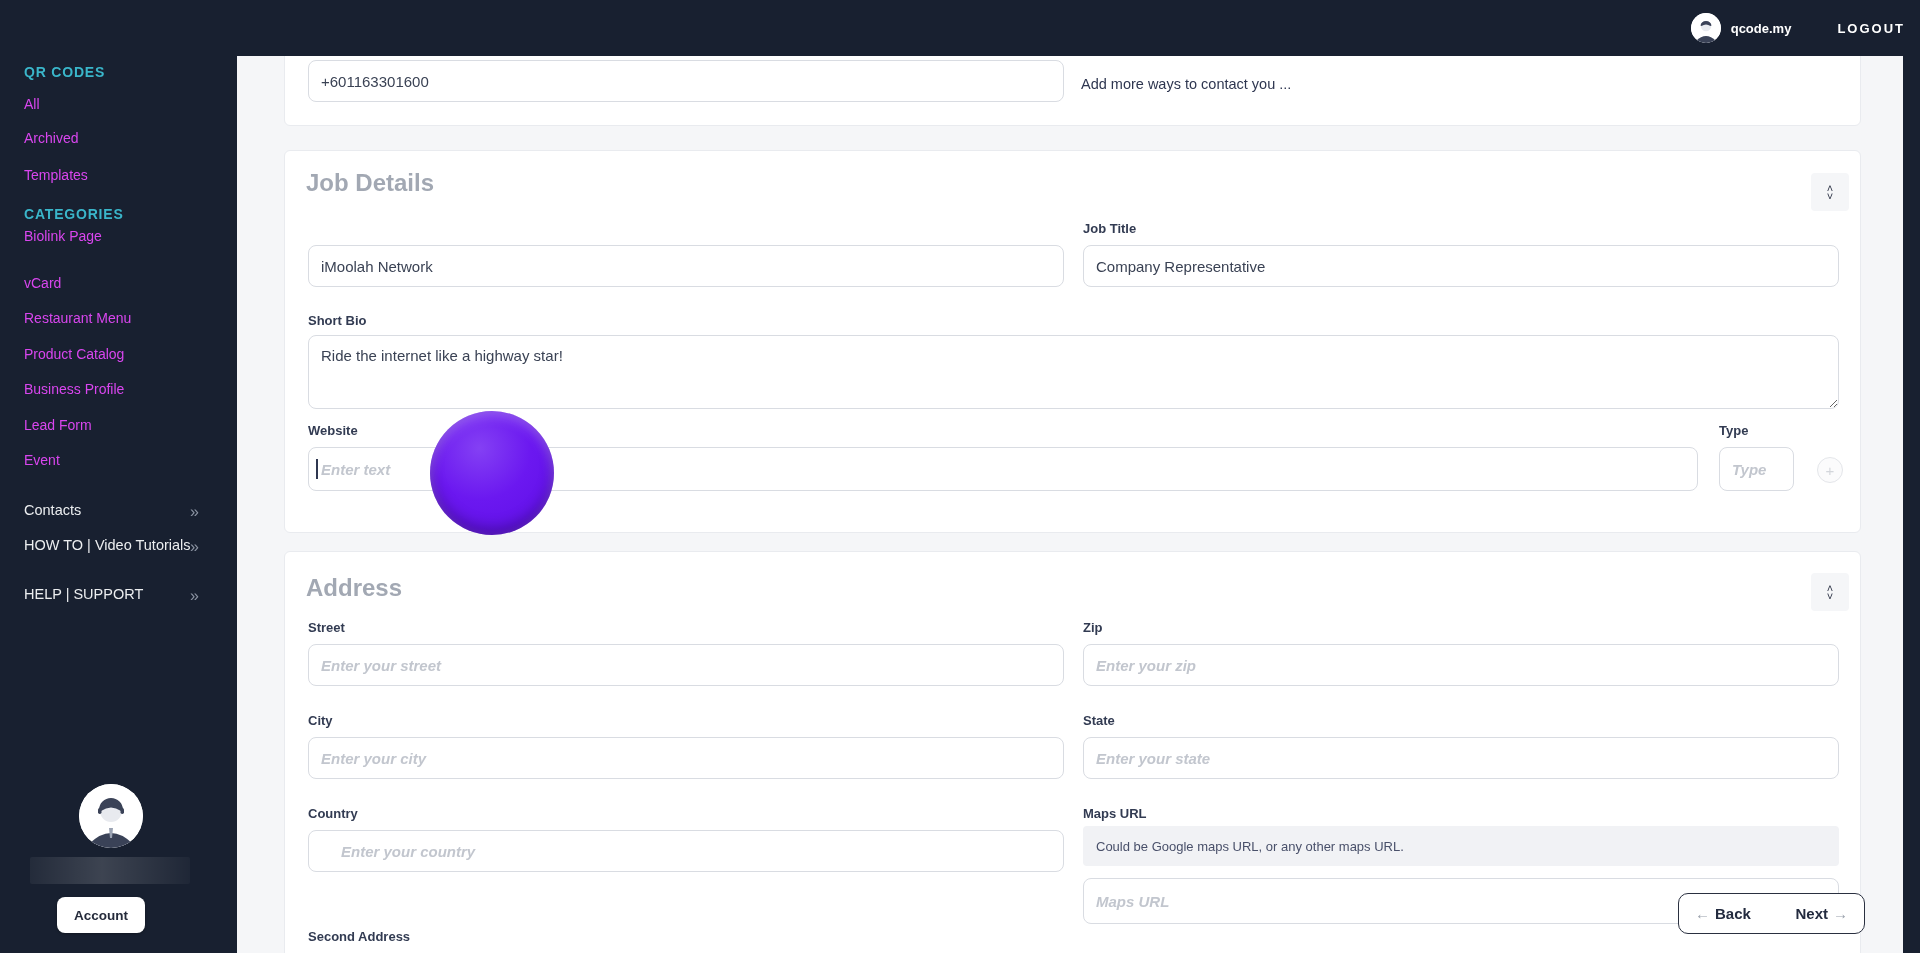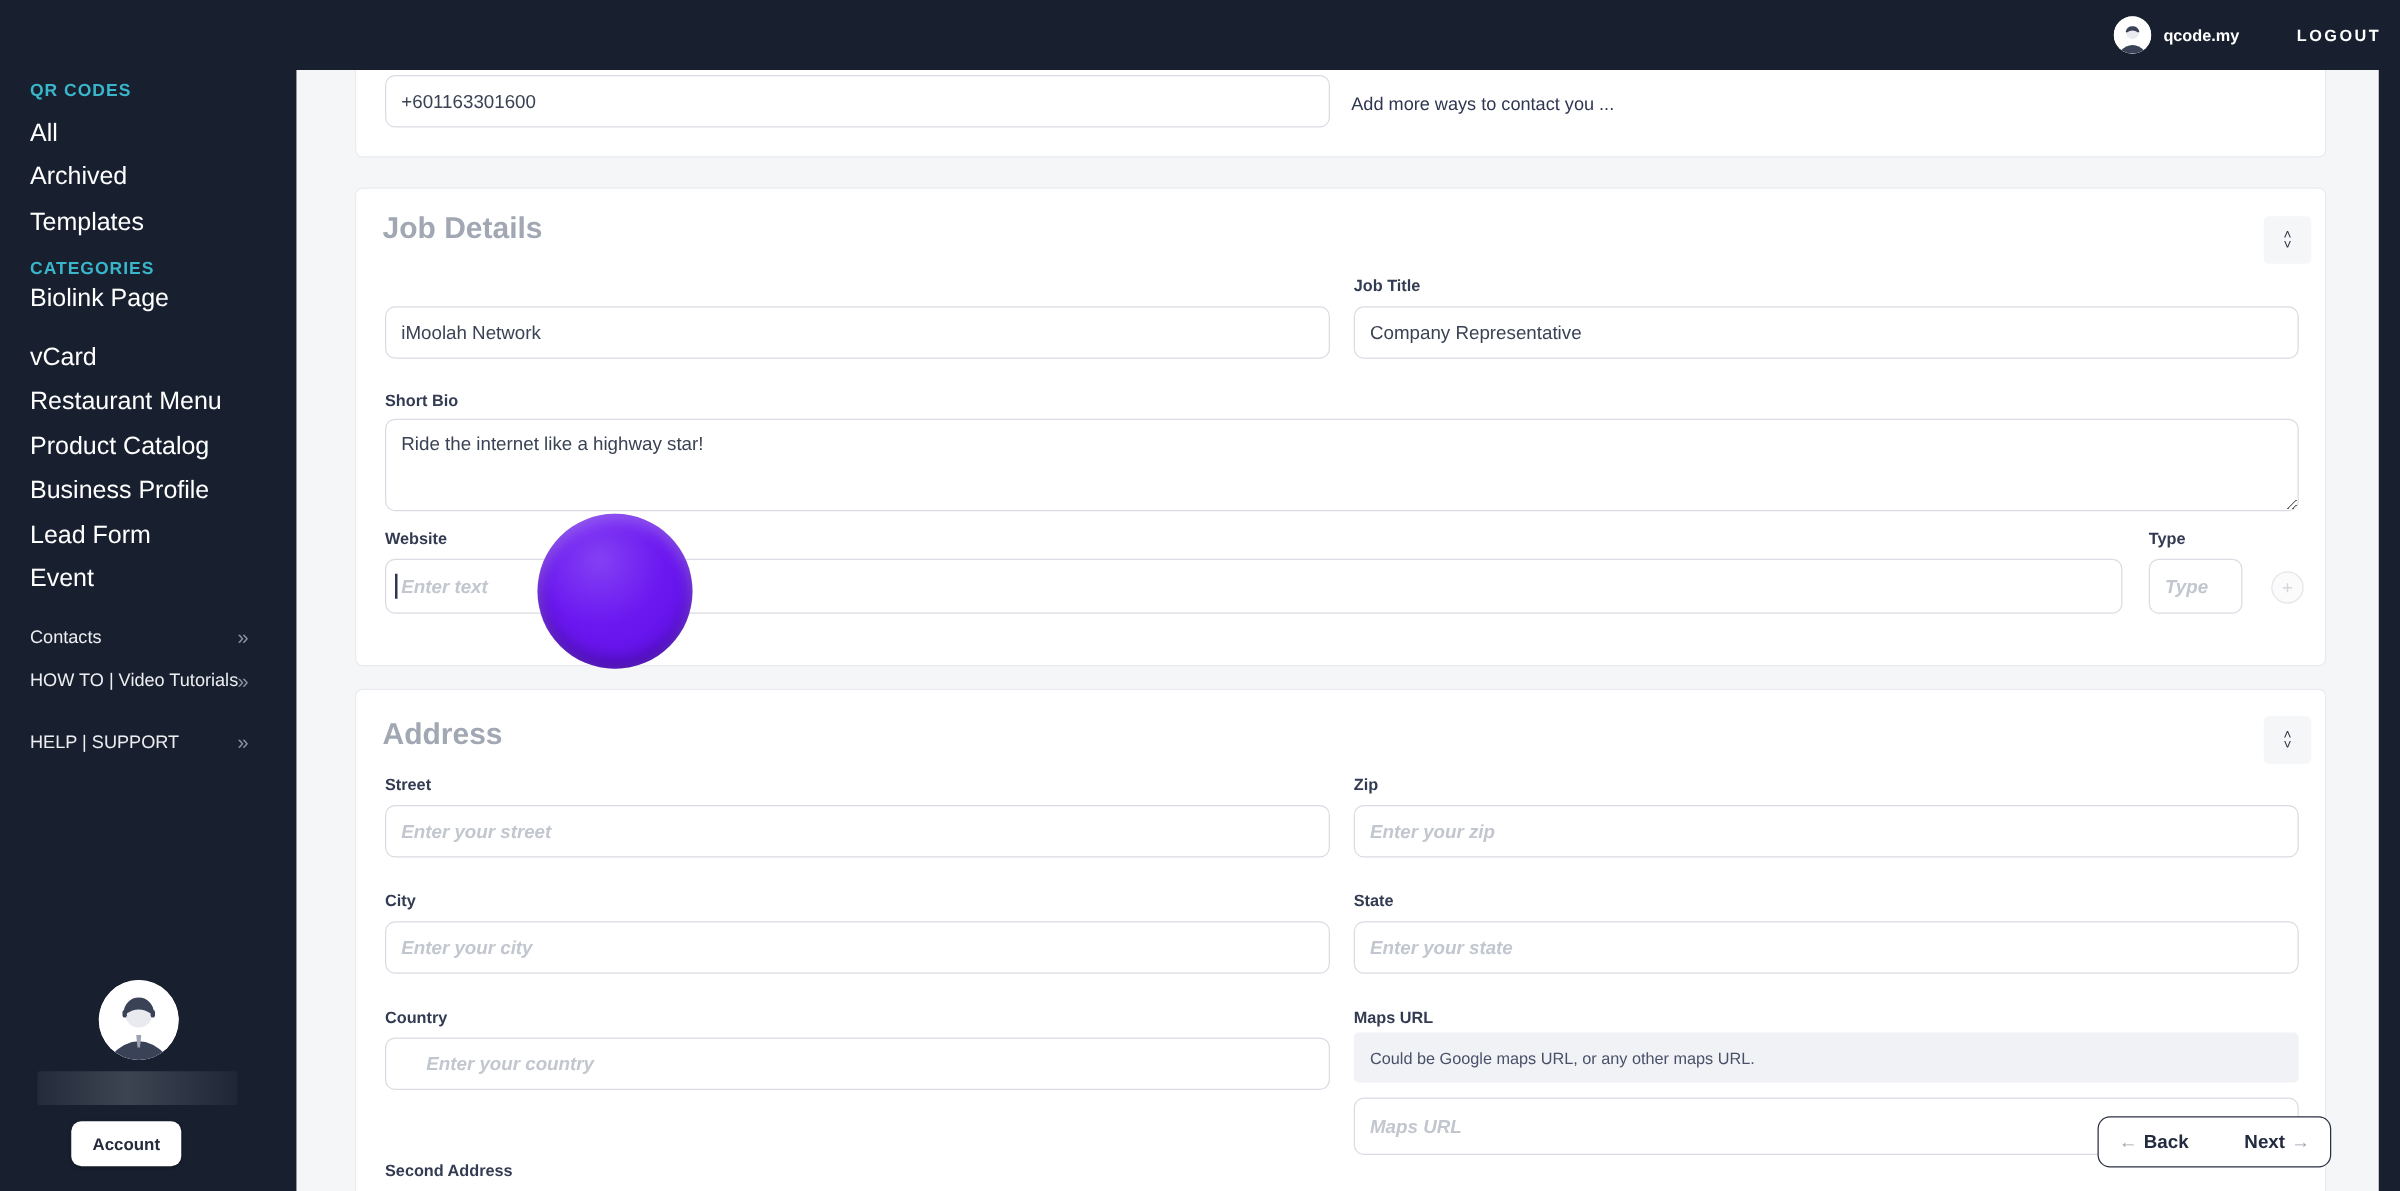--- a/index.html
+++ b/index.html
@@ -27,21 +27,21 @@
   .logo-icon .dot{position:absolute;right:-1px;bottom:-5px;width:5px;height:5px;background:#fff;}
   .brand-text{color:#fff;font-size:21px;font-weight:700;letter-spacing:.5px;}
   .topbar-right{position:absolute;right:15px;top:0;height:56px;display:flex;align-items:center;gap:18px;}
   .tb-avatar{width:30px;height:30px;border-radius:50%;background:#fff;overflow:hidden;flex:0 0 auto;}
   .tb-account{color:#fff;font-size:13px;font-weight:700;cursor:pointer;display:flex;align-items:center;gap:10px;}
   .tb-logout{color:#fff;font-size:13px;font-weight:700;letter-spacing:2px;cursor:pointer;margin-left:28px;}
 
   
   .sidebar{position:absolute;left:0;top:0;width:237px;height:953px;background:var(--dark);z-index:31;}
   .side-heading{position:absolute;left:24px;color:var(--teal);font-size:14px;font-weight:700;letter-spacing:.8px;}
-  .side-item{position:absolute;left:24px;color:#ffffff;font-size:20px;cursor:pointer;white-space:nowrap;}
+  .side-item{position:absolute;left:24px;color:#d946ef;font-size:14px;cursor:pointer;white-space:nowrap;}
   .side-link{position:absolute;left:24px;right:24px;color:#eceef0;font-size:14.5px;cursor:pointer;line-height:17px;}
   .side-link .chev{position:absolute;right:14px;top:50%;transform:translateY(-50%);color:#8b93a2;font-size:16px;}
   .big-avatar{position:absolute;left:79px;top:784px;width:64px;height:64px;border-radius:50%;background:#fff;overflow:hidden;}
   .shine-bar{position:absolute;left:30px;top:857px;width:160px;height:27px;border-radius:2px;
     background:linear-gradient(90deg,rgba(255,255,255,.05),rgba(255,255,255,.16) 45%,rgba(255,255,255,.03));}
   .account-btn{position:absolute;left:57px;top:897px;width:88px;height:36px;background:#fff;border:none;border-radius:8px;
     font-family:inherit;font-size:13.5px;font-weight:700;color:#252b3b;cursor:pointer;box-shadow:0 1px 3px rgba(0,0,0,.3);}
 
   
   .content{position:absolute;left:237px;top:0;width:1666px;height:953px;background:var(--content-bg);z-index:1;}

